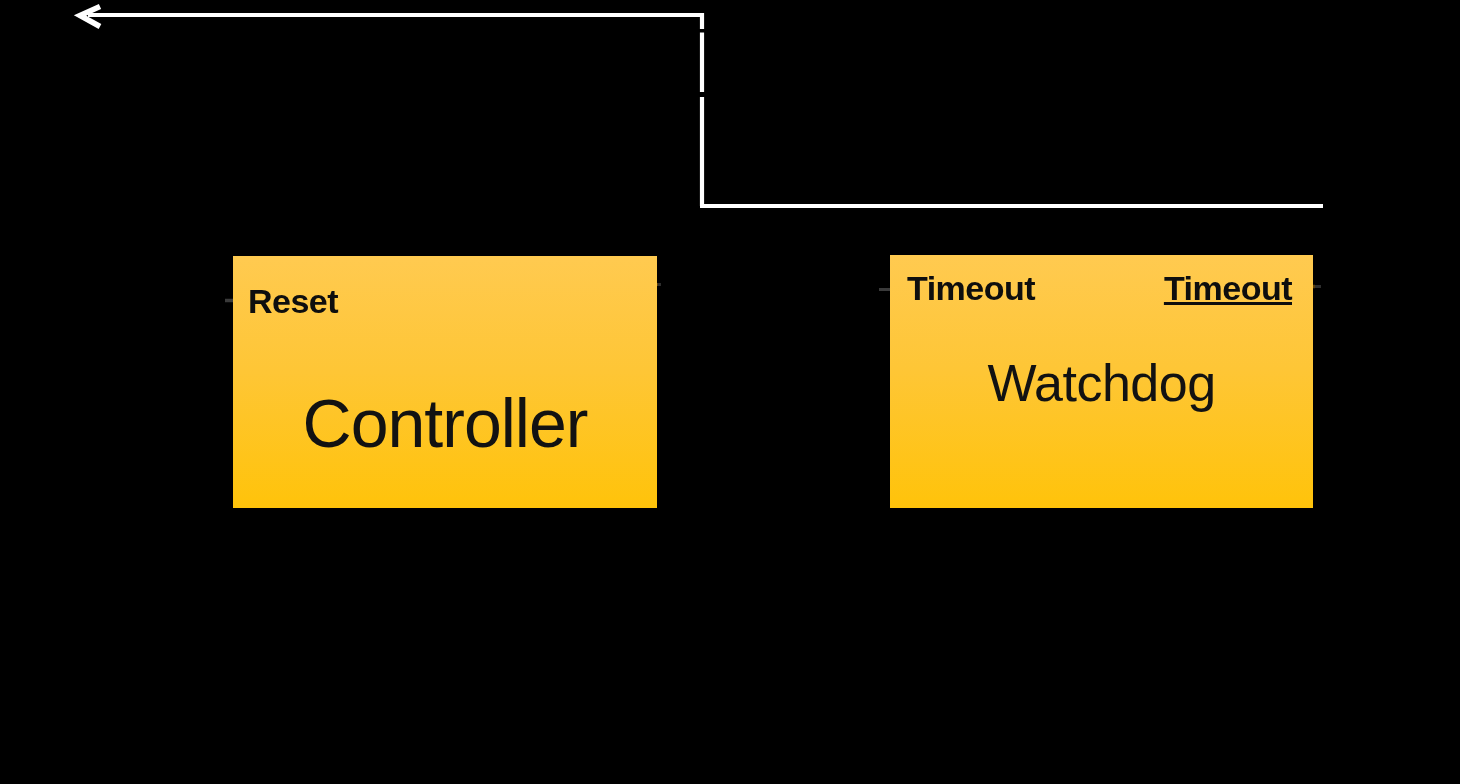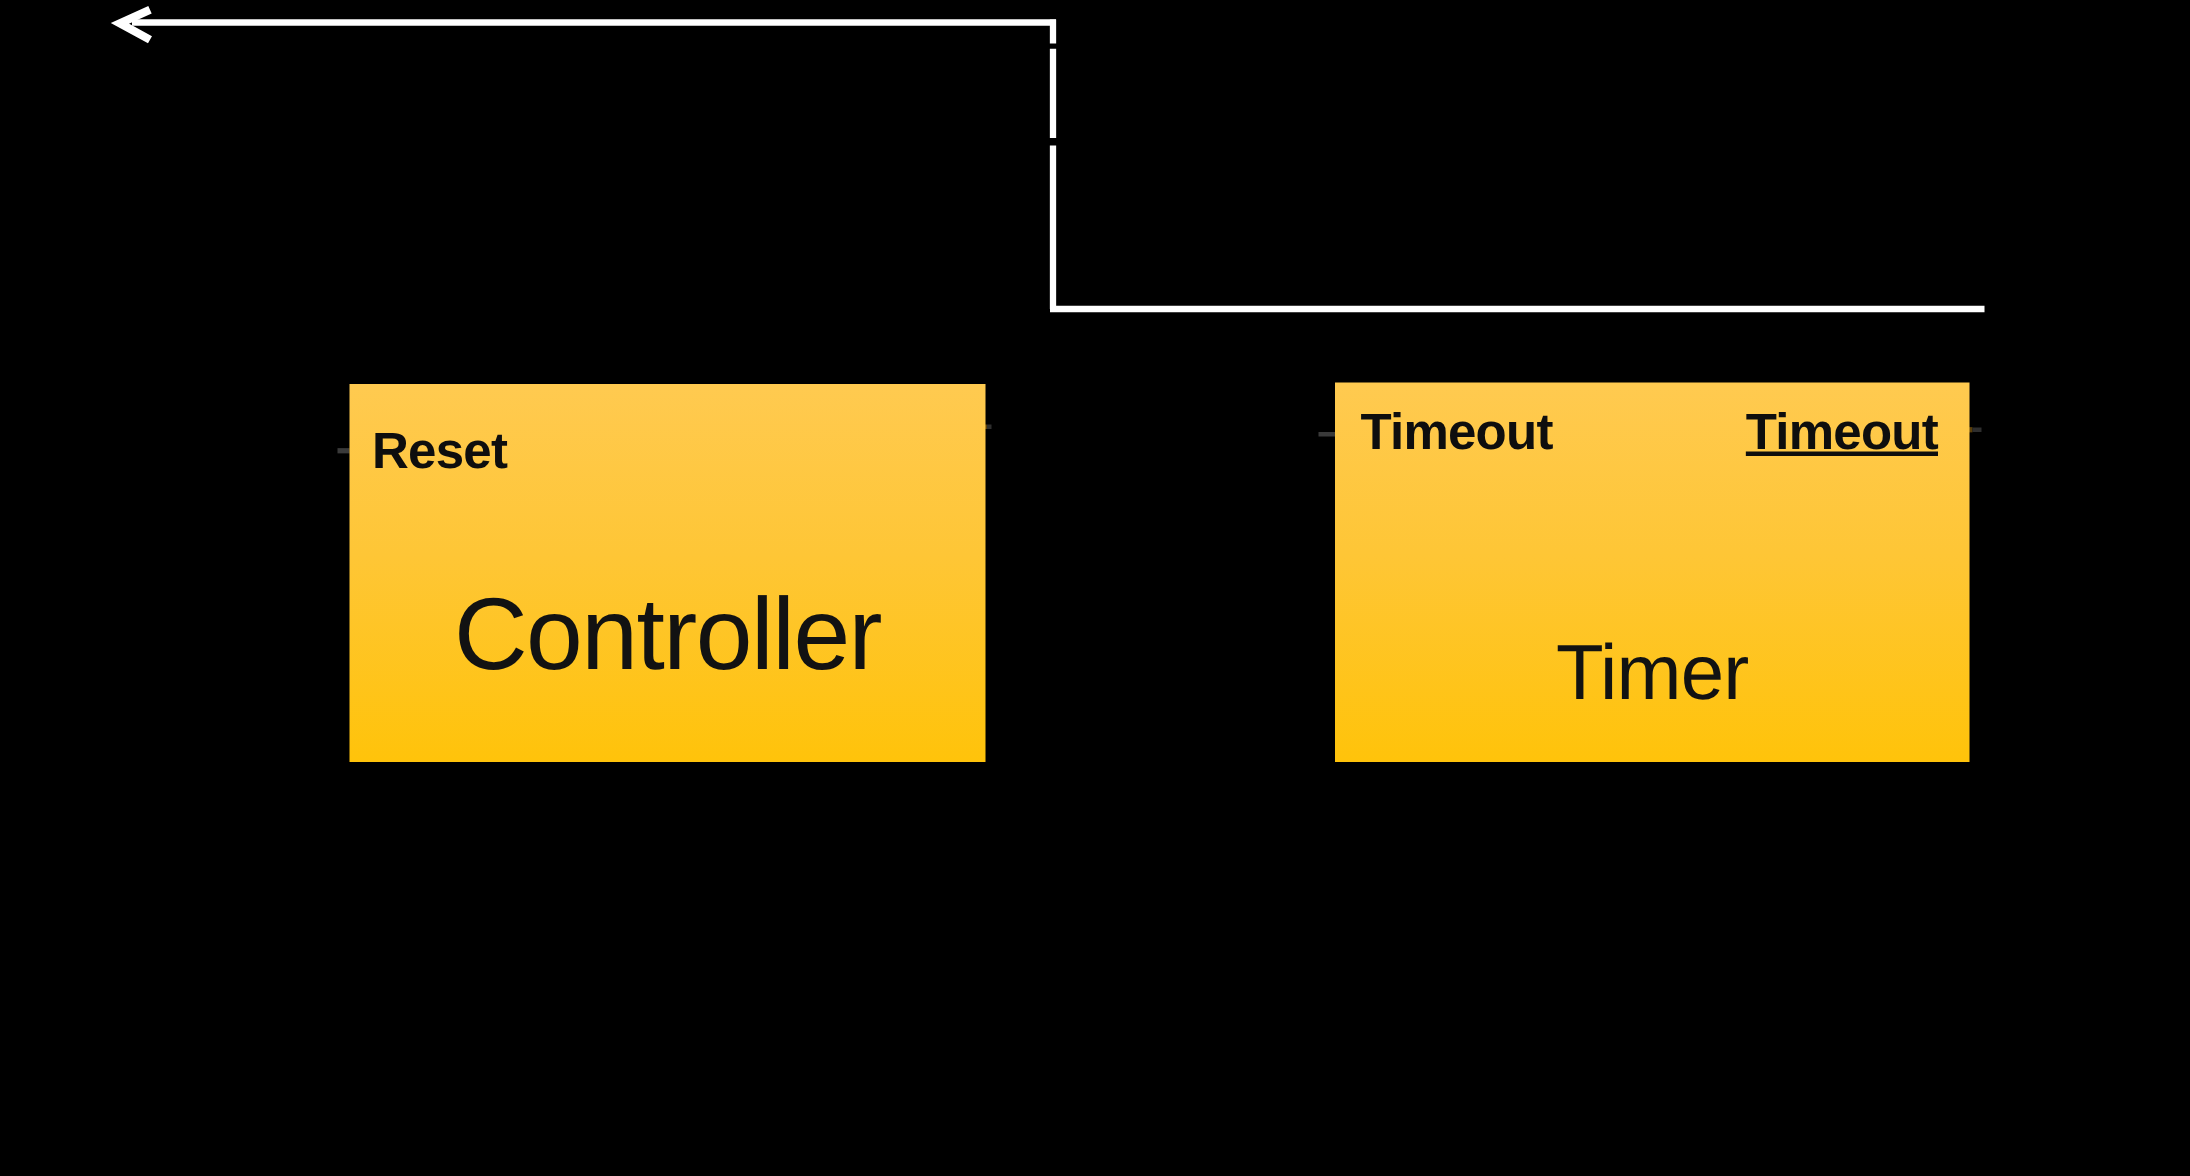--- a/index.html
+++ b/index.html
@@ -84,18 +84,17 @@
 
   <div class="box box-controller">
     <span class="port-label port-reset">Reset</span>
     <div class="box-title">Controller</div>
   </div>
 
   <div class="box box-watchdog">
     <span class="port-label port-restart">Timeout</span>
     <span class="port-label port-timeout">Timeout</span>
     <div class="box-title">
-      <br>
-      <span>Timer</span>
+      <span>Watchdog</span><br>
     </div>
   </div>
 
 </div>
 
 </body></html>

